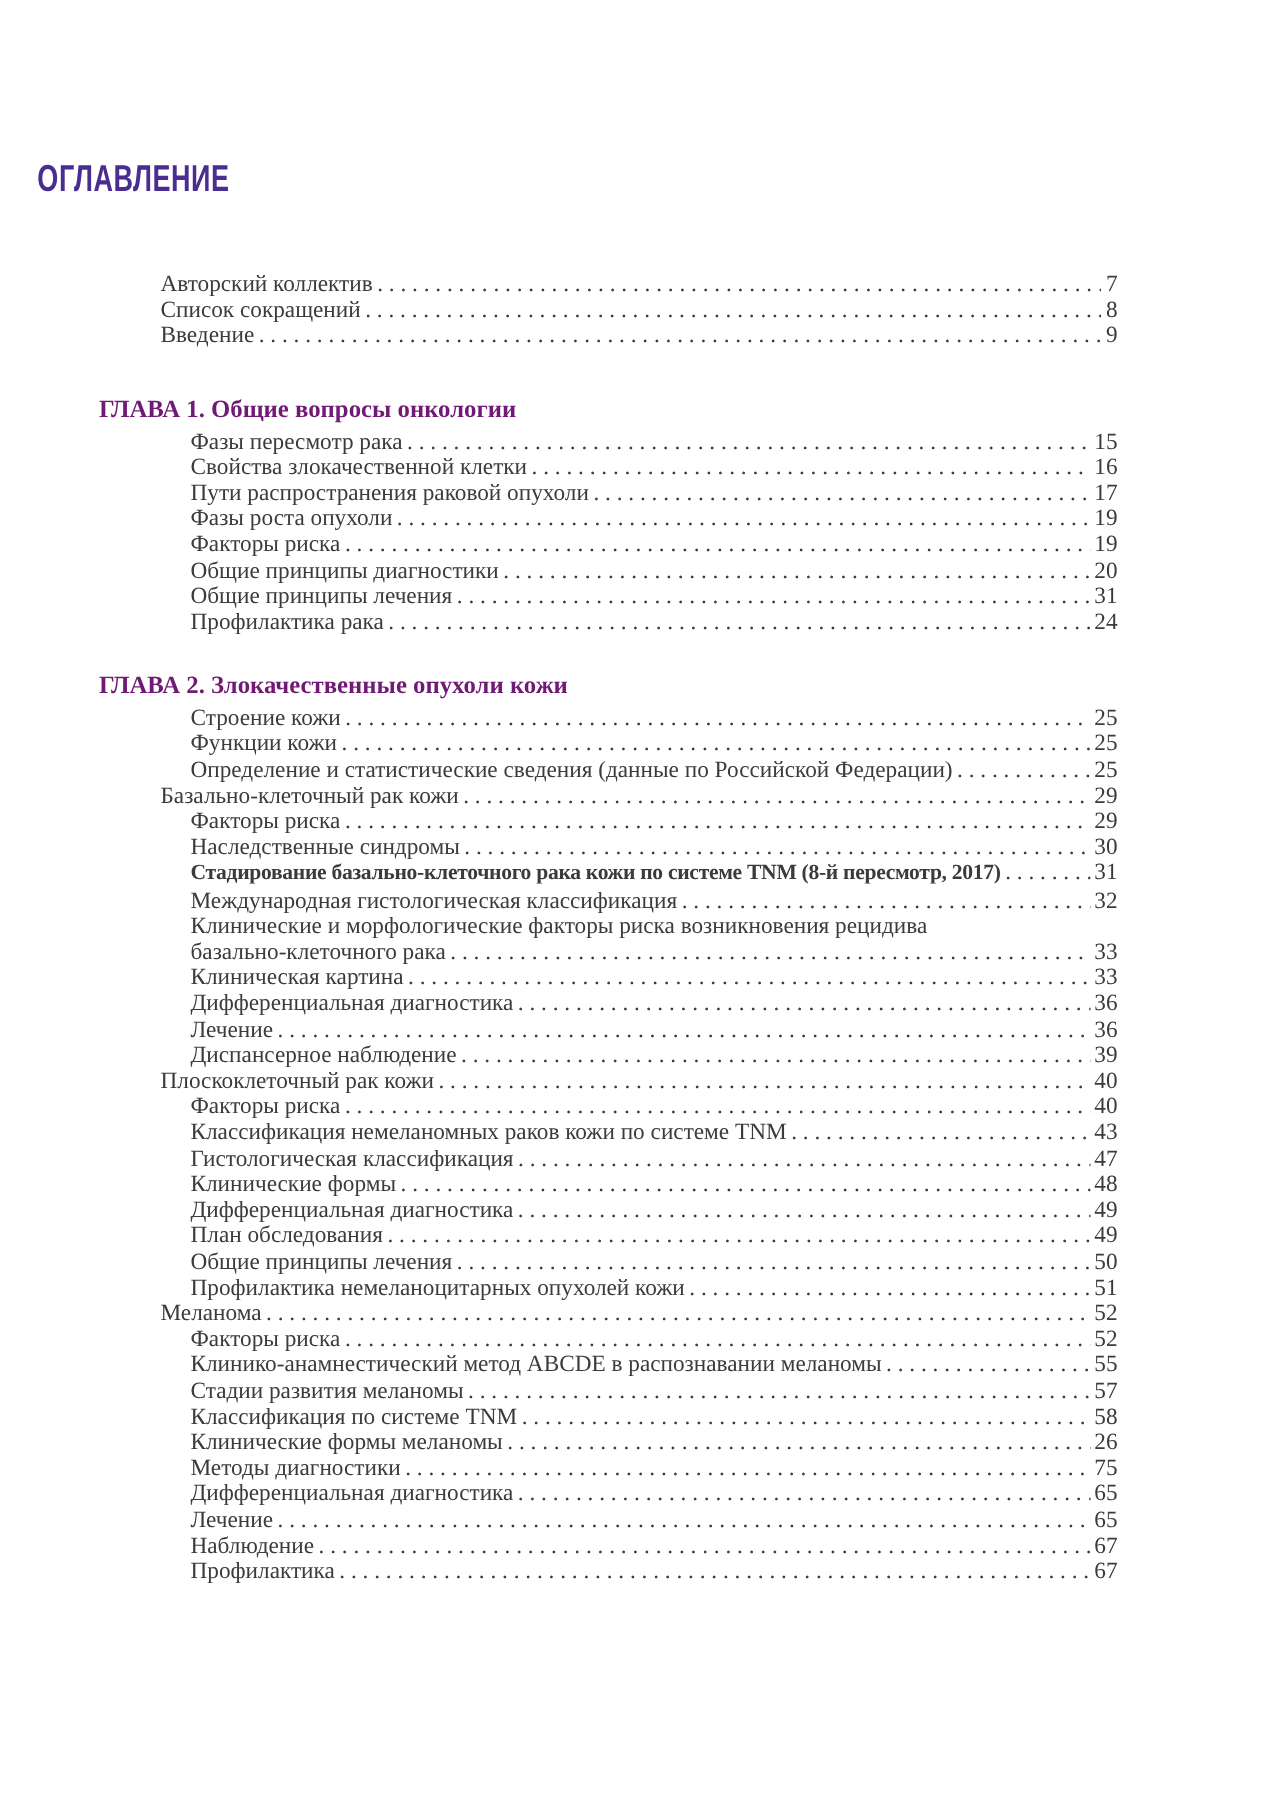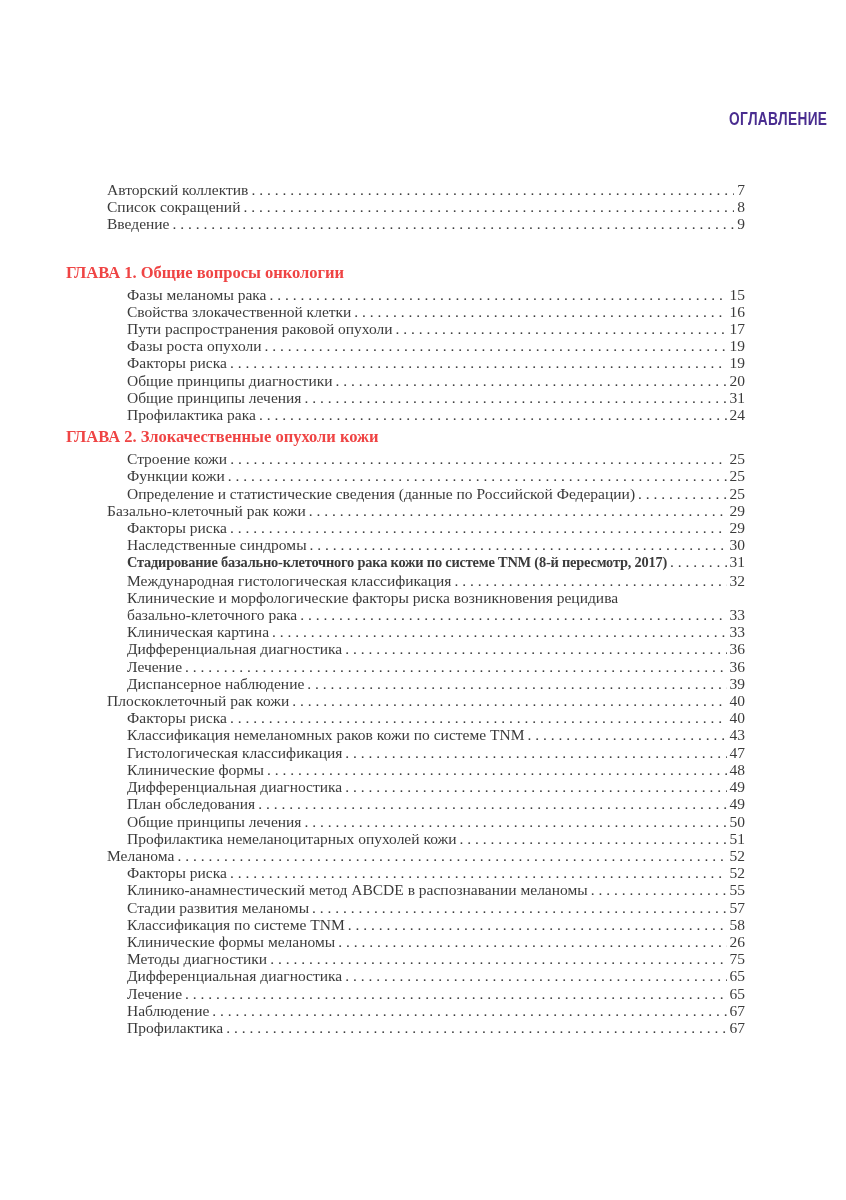--- a/index.html
+++ b/index.html
@@ -5,45 +5,45 @@
 <style>
   * { margin:0; padding:0; box-sizing:border-box; }
   html, body { background:#ffffff; }
   body { width:846px; height:1200px; margin:0 auto; overflow:hidden; }
   .sheet {
     position:relative; width:846px; height:1200px; background:#ffffff;
     color:#3b3b3b; font-family:"Liberation Serif", serif; font-size:15.5px;
   }
   .title {
     position:absolute; top:104px; left:0; width:100%;
-    text-align:right; color:#4a2d90;
-    font-family:"Liberation Sans", sans-serif; font-weight:bold; font-size:19px;
+    text-align:left; color:#4a2d90;
+    font-family:"Liberation Sans", sans-serif; font-weight:bold; font-size:25px;
     line-height:30px;
   }
   .title > span { display:inline-block; transform:scaleX(.72); letter-spacing:.5px; }
   .toc { position:absolute; left:66px; top:181px; width:679px; }
   .row { display:flex; align-items:baseline; line-height:17.2px;text-align:center; }
   .lvl1 { padding-left:41px; }
   .lvl2 { padding-left:61px; }
   .lbl { white-space:nowrap; }
   .fit .lbl { font-size:14.4px; letter-spacing:-.2px;font-weight:bold; }
   .leader {
     flex:1 1 auto; overflow:hidden; white-space:nowrap;
     margin-left:3px; margin-right:3px; min-width:8px;
   }
   .leader::after {
     content:". . . . . . . . . . . . . . . . . . . . . . . . . . . . . . . . . . . . . . . . . . . . . . . . . . . . . . . . . . . . . . . . . . . . . . . . . . . . . . . . . . . . . . . . . . . . . . . . . . . . . . . . . . . .";
   }
   .pg { white-space:nowrap; flex:0 0 auto; }
   .chapter-heading {
-    color:#ef4444; font-weight:bold; font-size:16.5px;
+    color:#701a75; font-weight:bold; font-size:16.5px;
     line-height:20px; margin-bottom:3px;
   }
   .chapter-1 { margin-top:30px; }
-  .chapter-2 { margin-top:4px; }
+  .chapter-2 { margin-top:24px; }
 </style>
 </head>
 <body>
 
 <div class="sheet">
 
   <div class="title">
     <span>ОГЛАВЛЕНИЕ</span>
   </div>
 
@@ -64,21 +64,21 @@
         <span class="lbl">Введение</span>
         <span class="leader"></span>
         <span class="pg">9</span>
       </div>
     </div>
 
     <div class="block chapter-1">
       <div class="chapter-heading">ГЛАВА 1. Общие вопросы онкологии</div>
 
       <div class="row lvl2">
-        <span class="lbl">Фазы меланомы рака</span>
+        <span class="lbl">Фазы пересмотр рака</span>
         <span class="leader"></span>
         <span class="pg">15</span>
       </div>
       <div class="row lvl2">
         <span class="lbl">Свойства злокачественной клетки</span>
         <span class="leader"></span>
         <span class="pg">16</span>
       </div>
       <div class="row lvl2">
         <span class="lbl">Пути распространения раковой опухоли</span>

